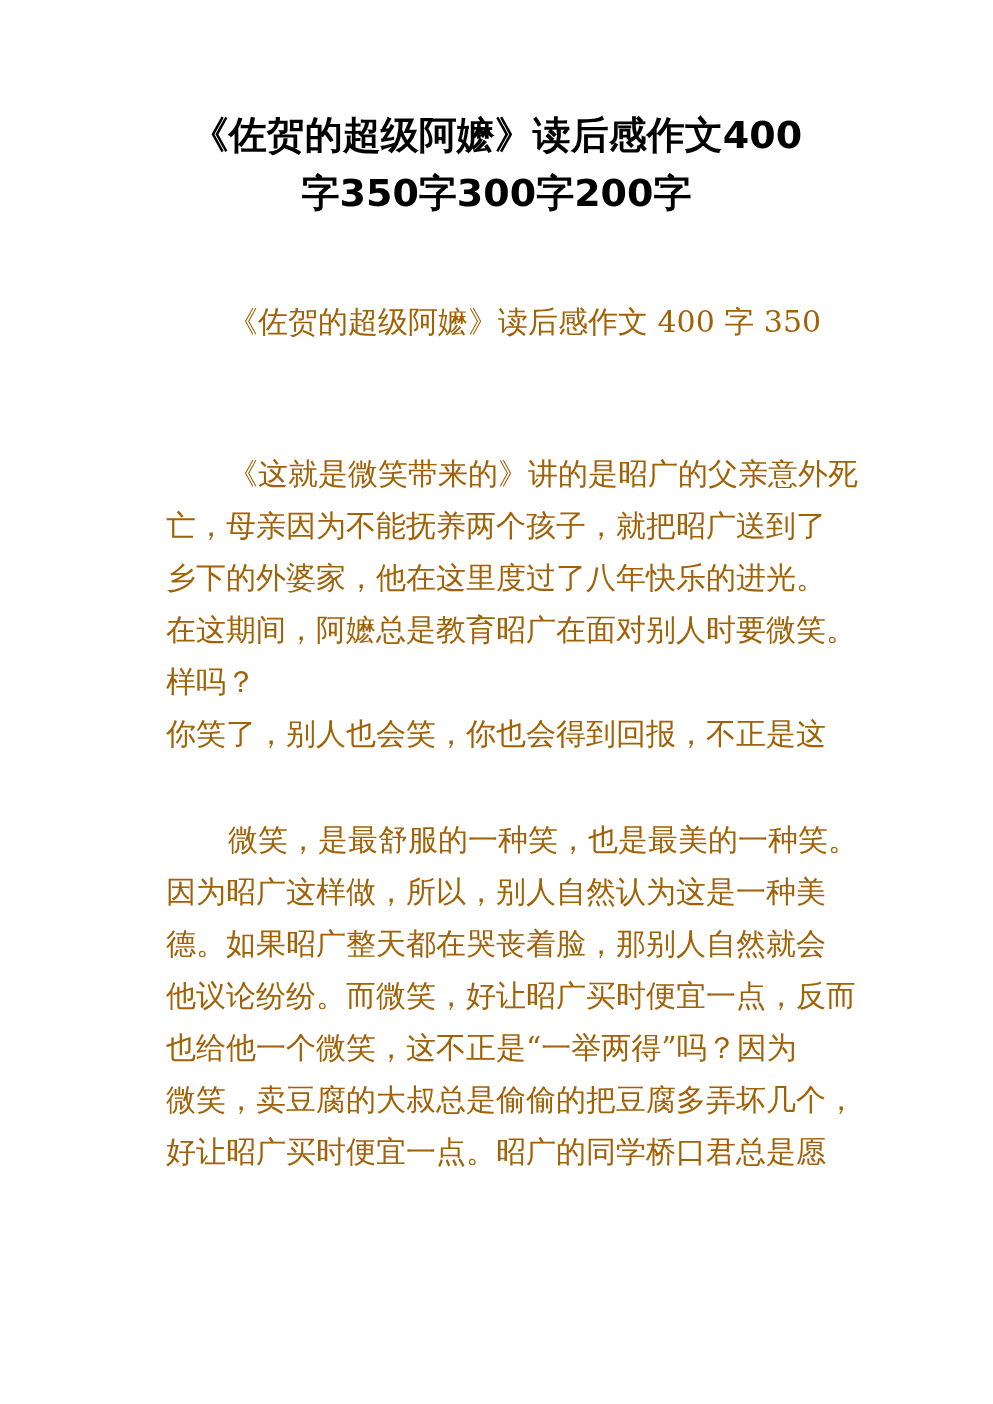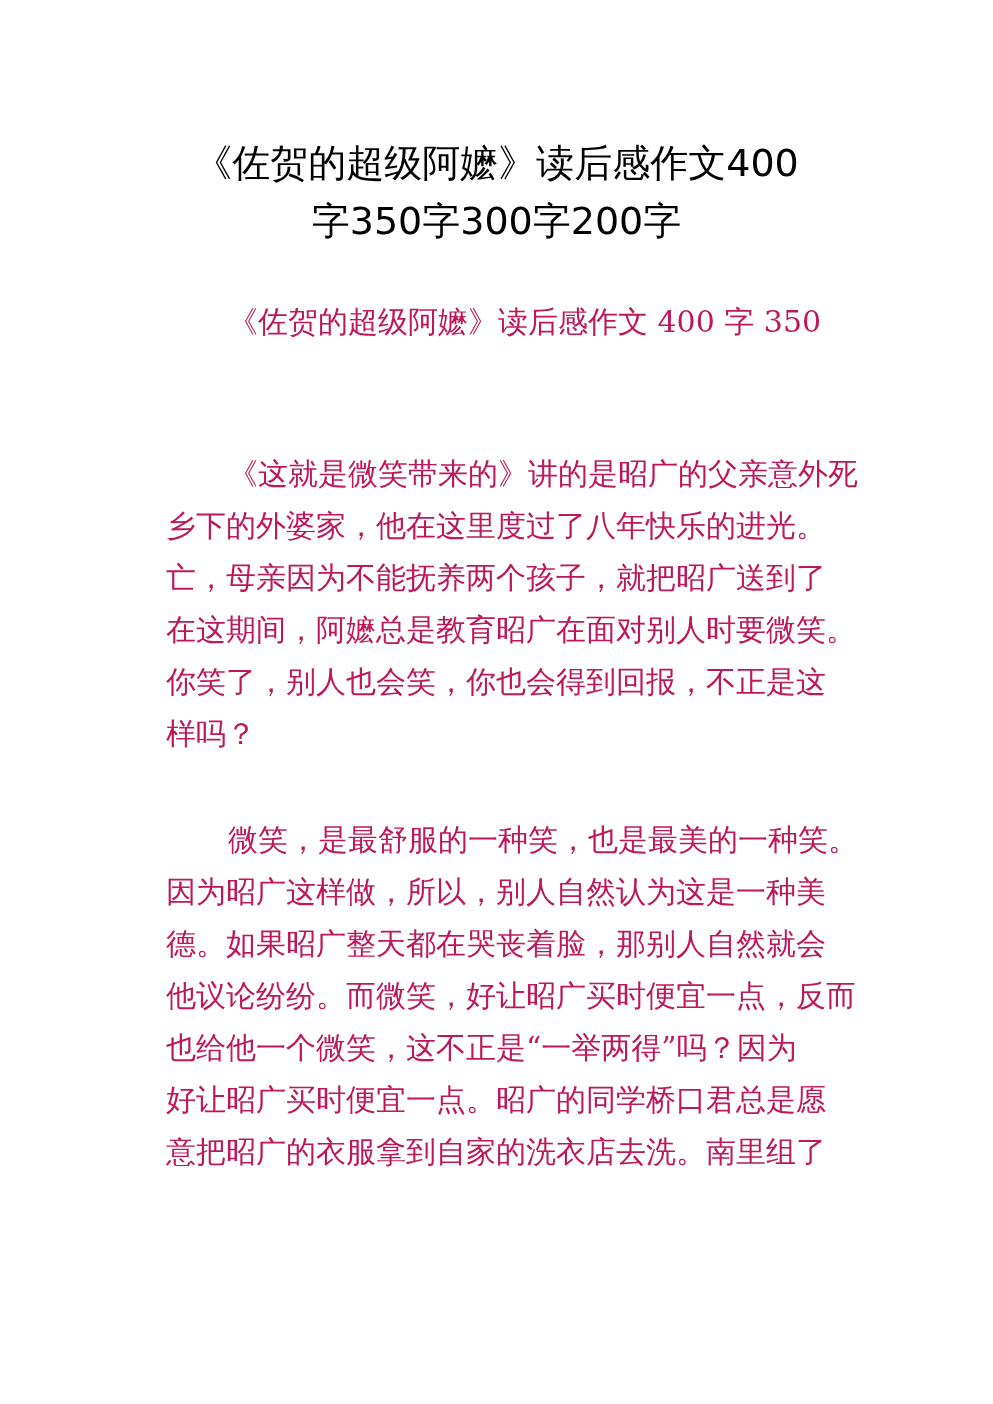--- a/index.html
+++ b/index.html
@@ -18,37 +18,37 @@
       position: absolute;
       left: 0; top: 0;
       width: 993px;
       height: 1404px;
       background: #ffffff;
     }
     .doc-title {
       position: absolute;
       left: 120px;
       width: 753px;
-      top: 134px;
+      top: 106px;
       text-align: center;
       font-family: "DejaVu Sans", "Liberation Sans", sans-serif;
-      font-weight: normal;
+      font-weight: bold;
       font-size: 38px;
       line-height: 58px;
       letter-spacing: 0px;
       color: #000000;
     }
     .doc-title span { display: block; }
     .body {
       position: absolute;
       left: 166px;
       width: 670px;
       font-family: "DejaVu Serif", "Liberation Serif", serif;
       font-size: 30px;
-      color: #be185d;
+      color: #a16207;
     }
     .line {
       display: block;
       height: 52px;
       line-height: 52px;
       white-space: nowrap;
     }
     .indent { padding-left: 62px; }
     .subtitle { top: 296px; }
     .section { top: 448px; }
@@ -65,31 +65,31 @@
   </div>
 
   <div class="body subtitle">
     <span class="line indent">《佐贺的超级阿嬷》读后感作文 400 字 350</span>
   </div>
 
   <div class="body section">
 
     <div>
       <span class="line indent">《这就是微笑带来的》讲的是昭广的父亲意外死</span>
+      <span class="line">亡，母亲因为不能抚养两个孩子，就把昭广送到了</span>
       <span class="line">乡下的外婆家，他在这里度过了八年快乐的进光。</span>
-      <span class="line">亡，母亲因为不能抚养两个孩子，就把昭广送到了</span>
       <span class="line">在这期间，阿嬷总是教育昭广在面对别人时要微笑。</span>
+      <span class="line">样吗？</span>
       <span class="line">你笑了，别人也会笑，你也会得到回报，不正是这</span>
-      <span class="line">样吗？</span>
     </div>
   </div>
 
   <div class="body para2">
     <span class="line indent">微笑，是最舒服的一种笑，也是最美的一种笑。</span>
     <span class="line">因为昭广这样做，所以，别人自然认为这是一种美</span>
     <span class="line">德。如果昭广整天都在哭丧着脸，那别人自然就会</span>
     <span class="line">他议论纷纷。而微笑，好让昭广买时便宜一点，反而</span>
     <span class="line">也给他一个微笑，这不正是“一举两得”吗？因为</span>
+    <span class="line">微笑，卖豆腐的大叔总是偷偷的把豆腐多弄坏几个，</span>
     <span class="line">好让昭广买时便宜一点。昭广的同学桥口君总是愿</span>
-    <span class="line">意把昭广的衣服拿到自家的洗衣店去洗。南里组了</span>
   </div>
 
 </div>
 
 </body></html>

